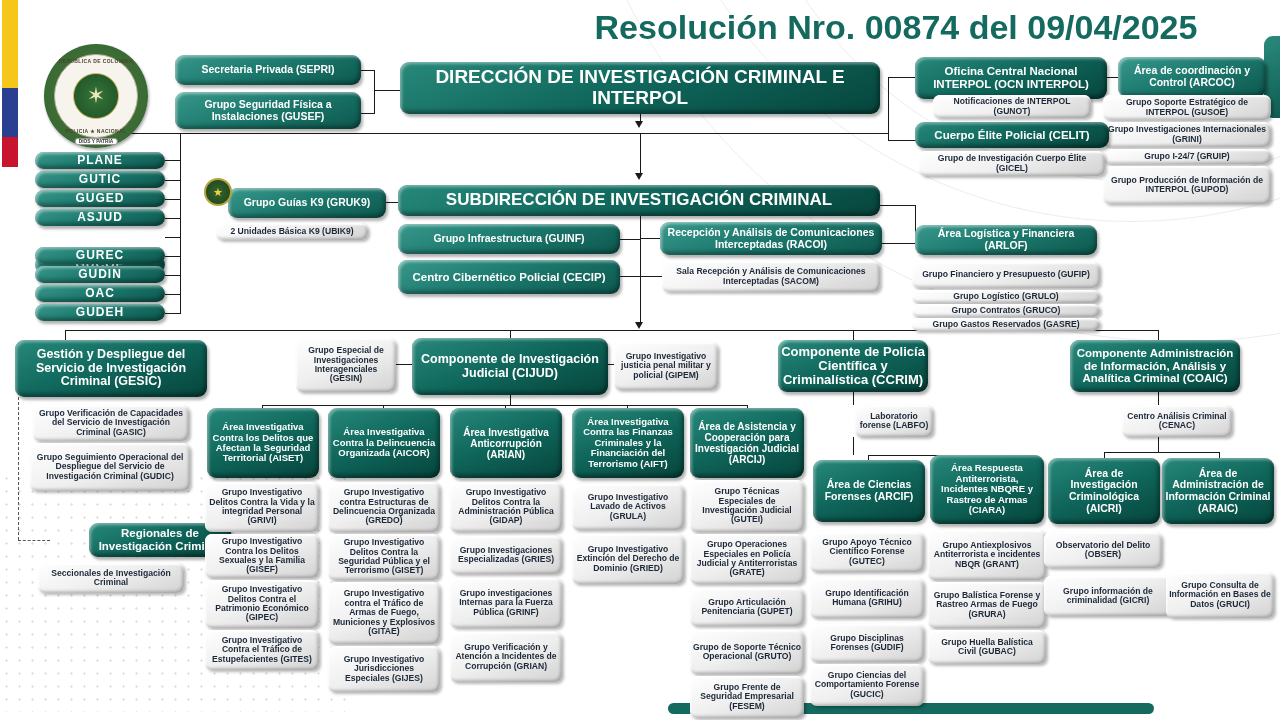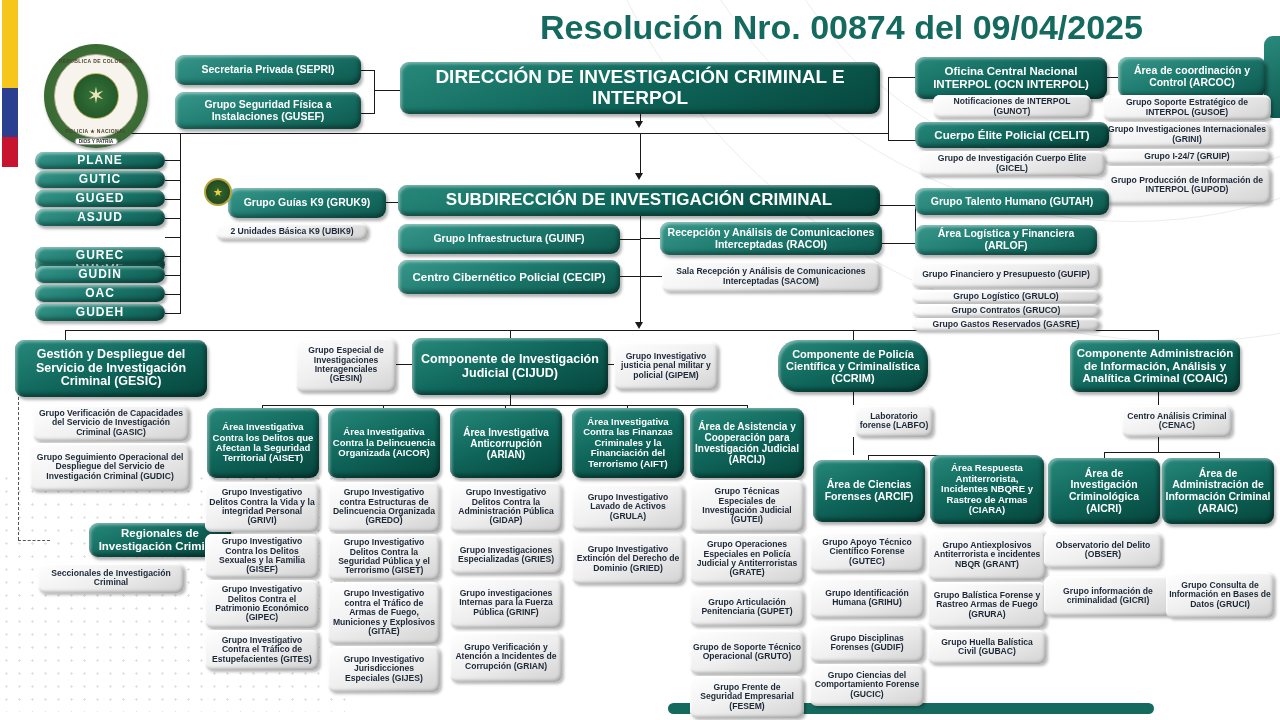--- a/index.html
+++ b/index.html
@@ -15,21 +15,21 @@
      box-shadow:inset 1px 2px 2px #fff,inset -2px -2px 3px rgba(0,0,0,.22),2px 2px 3px rgba(0,0,0,.28);
      border-radius:7px;}
   .hl{position:absolute;height:0;border-top:1.6px solid #1a1a1a;z-index:1;}
   .vl{position:absolute;width:0;border-left:1.6px solid #1a1a1a;z-index:1;}
   .br{position:absolute;z-index:1;background:transparent;}
   .ah{position:absolute;width:0;height:0;border-left:4.5px solid transparent;
       border-right:4.5px solid transparent;border-top:7px solid #1a1a1a;z-index:1;}
   .dsh{position:absolute;z-index:1;}
   .arc{position:absolute;border:1.5px solid #ededed;border-radius:50%;z-index:0;}
   #title{position:absolute;left:540px;top:8px;width:712px;height:48px;color:#156a5f;
-         font-size:34px;font-weight:bold;text-align:left;z-index:2;}
+         font-size:34px;font-weight:bold;text-align:center;z-index:2;}
   #dots{position:absolute;left:0;top:472px;width:350px;height:240px;z-index:0;
         background-image:radial-gradient(circle,#e2e2e2 1.2px,transparent 1.4px);background-size:13px 13px;}
   .flagseg{position:absolute;left:2px;width:16px;z-index:2;}
   #righttab{position:absolute;left:1264px;top:36px;width:16px;height:82px;border-radius:9px 0 0 9px;
         background:linear-gradient(160deg,#2a8a7d,#0e5c51);z-index:2;}
   #bottombar{position:absolute;left:668px;top:703px;width:486px;height:11px;border-radius:6px;
         background:#156a5f;z-index:1;}
   
   #logo{position:absolute;left:40px;top:40px;width:112px;height:112px;z-index:2;}
   #logo .outer{position:absolute;inset:4px;border-radius:50%;
@@ -133,21 +133,20 @@
   <div class="n td" style="left:400px;top:62px;width:480px;height:52px;font-size:19px;">DIRECCIÓN DE INVESTIGACIÓN CRIMINAL E INTERPOL</div>
   <div class="n td" style="left:915px;top:57px;width:192px;height:42px;font-size:11.5px;">Oficina Central Nacional INTERPOL (OCN INTERPOL)</div>
   <div class="n t" style="left:1118px;top:57px;width:148px;height:40px;font-size:10.5px;">Área de coordinación y Control (ARCOC)</div>
   <div class="n g" style="left:933px;top:95px;width:158px;height:23px;font-size:8.6px;">Notificaciones de INTERPOL (GUNOT)</div>
   <div class="n g" style="left:1103px;top:95px;width:168px;height:25px;font-size:8.6px;">Grupo Soporte Estratégico de INTERPOL (GUSOE)</div>
   <div class="n g" style="left:1103px;top:122px;width:168px;height:25px;font-size:8.6px;">Grupo Investigaciones Internacionales (GRINI)</div>
   <div class="n g" style="left:1103px;top:149px;width:168px;height:15px;font-size:8.6px;">Grupo I-24/7 (GRUIP)</div>
   <div class="n g" style="left:1103px;top:166px;width:168px;height:38px;font-size:8.6px;">Grupo Producción de Información de INTERPOL (GUPOD)</div>
   <div class="n td" style="left:915px;top:122px;width:194px;height:26px;font-size:11.5px;">Cuerpo Élite Policial (CELIT)</div>
   <div class="n g" style="left:919px;top:151px;width:186px;height:25px;font-size:8.6px;">Grupo de Investigación Cuerpo Élite (GICEL)</div>
-  <div class="n t" style="left:915px;top:188px;width:194px;height:27px;font-size:10.5px;">Grupo Talento Humano (GUTAH)</div>
   <div class="n t" style="left:915px;top:225px;width:182px;height:30px;font-size:10.5px;">Área Logística y Financiera (ARLOF)</div>
   <div class="n g" style="left:912px;top:262px;width:188px;height:26px;font-size:8.6px;">Grupo Financiero y Presupuesto (GUFIP)</div>
   <div class="n g" style="left:912px;top:290px;width:188px;height:13px;font-size:8.6px;">Grupo Logístico (GRULO)</div>
   <div class="n g" style="left:912px;top:304px;width:188px;height:13px;font-size:8.6px;">Grupo Contratos (GRUCO)</div>
   <div class="n g" style="left:912px;top:318px;width:188px;height:13px;font-size:8.6px;">Grupo Gastos Reservados (GASRE)</div>
 
   <div class="n t" style="left:35px;top:152px;width:130px;height:17px;font-size:12px;letter-spacing:1px;">PLANE</div>
   <div class="n t" style="left:35px;top:171px;width:130px;height:17px;font-size:12px;letter-spacing:1px;">GUTIC</div>
   <div class="n t" style="left:35px;top:190px;width:130px;height:17px;font-size:12px;letter-spacing:1px;">GUGED</div>
   <div class="n t" style="left:35px;top:209px;width:130px;height:17px;font-size:12px;letter-spacing:1px;">ASJUD</div>
@@ -162,21 +161,21 @@
   <div class="n t" style="left:398px;top:224px;width:222px;height:30px;font-size:10.5px;">Grupo Infraestructura (GUINF)</div>
   <div class="n td" style="left:398px;top:185px;width:482px;height:31px;font-size:17px;">SUBDIRECCIÓN DE INVESTIGACIÓN CRIMINAL</div>
   <div class="n t" style="left:398px;top:260px;width:222px;height:34px;font-size:11.5px;">Centro Cibernético Policial (CECIP)</div>
   <div class="n t" style="left:660px;top:222px;width:222px;height:33px;font-size:10.5px;">Recepción y Análisis de Comunicaciones Interceptadas (RACOI)</div>
   <div class="n g" style="left:662px;top:261px;width:218px;height:31px;font-size:8.6px;">Sala Recepción y Análisis de Comunicaciones Interceptadas (SACOM)</div>
 
   <div class="n td" style="left:15px;top:340px;width:192px;height:57px;font-size:12.5px;">Gestión y Despliegue del Servicio de Investigación Criminal (GESIC)</div>
   <div class="n g" style="left:296px;top:338px;width:100px;height:54px;font-size:8.6px;">Grupo Especial de Investigaciones Interagenciales (GESIN)</div>
   <div class="n td" style="left:412px;top:338px;width:196px;height:57px;font-size:12.5px;">Componente de Investigación Judicial (CIJUD)</div>
   <div class="n g" style="left:614px;top:342px;width:104px;height:48px;font-size:8.6px;">Grupo Investigativo justicia penal militar y policial (GIPEM)</div>
-  <div class="n td" style="left:778px;top:340px;width:150px;height:52px;font-size:11px;border-radius:20px;">Componente de Policía Científica y Criminalística (CCRIM)</div>
+  <div class="n td" style="left:778px;top:340px;width:150px;height:52px;font-size:13px;">Componente de Policía Científica y Criminalística (CCRIM)</div>
   <div class="n td" style="left:1070px;top:340px;width:170px;height:52px;font-size:11.5px;">Componente Administración de Información, Análisis y Analítica Criminal (COAIC)</div>
 
   <div class="n g" style="left:33px;top:405px;width:156px;height:36px;font-size:8.6px;">Grupo Verificación de Capacidades del Servicio de Investigación Criminal (GASIC)</div>
   <div class="n g" style="left:30px;top:443px;width:160px;height:48px;font-size:8.6px;">Grupo Seguimiento Operacional del Despliegue del Servicio de Investigación Criminal (GUDIC)</div>
   <div class="n td" style="left:50px;top:523px;width:142px;height:34px;font-size:11.5px;margin-left:39px;">Regionales de Investigación Criminal</div>
   <div class="n g" style="left:38px;top:563px;width:146px;height:30px;font-size:8.6px;">Seccionales de Investigación Criminal</div>
 
   <div class="n td" style="left:207px;top:408px;width:112px;height:70px;font-size:9.5px;">Área Investigativa Contra los Delitos que Afectan la Seguridad Territorial (AISET)</div>
   <div class="n td" style="left:328px;top:408px;width:112px;height:70px;font-size:9.5px;">Área Investigativa Contra la Delincuencia Organizada (AICOR)</div>
   <div class="n td" style="left:450px;top:408px;width:112px;height:70px;font-size:10px;">Área Investigativa Anticorrupción (ARIAN)</div>

